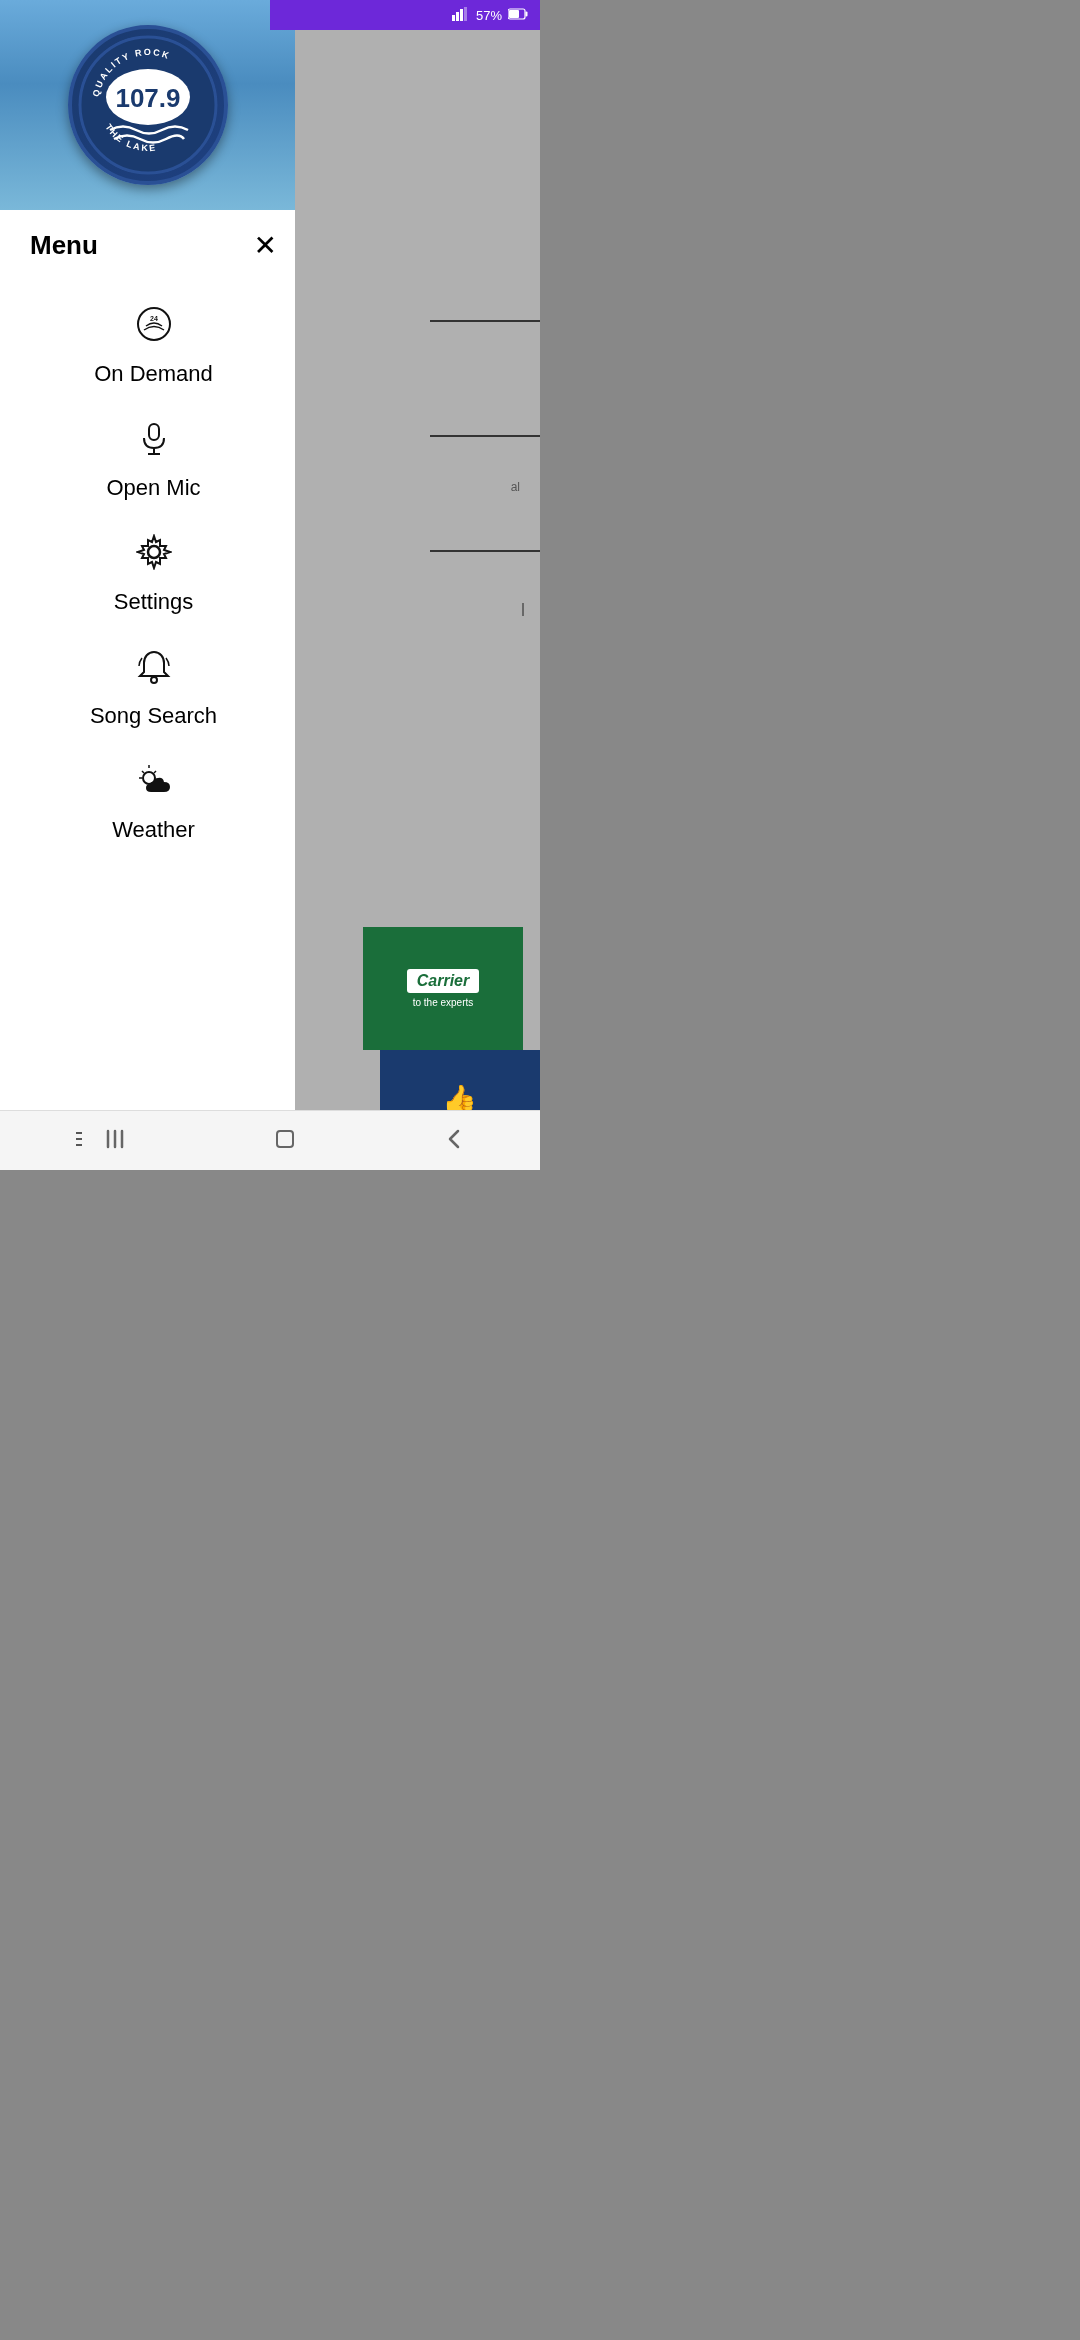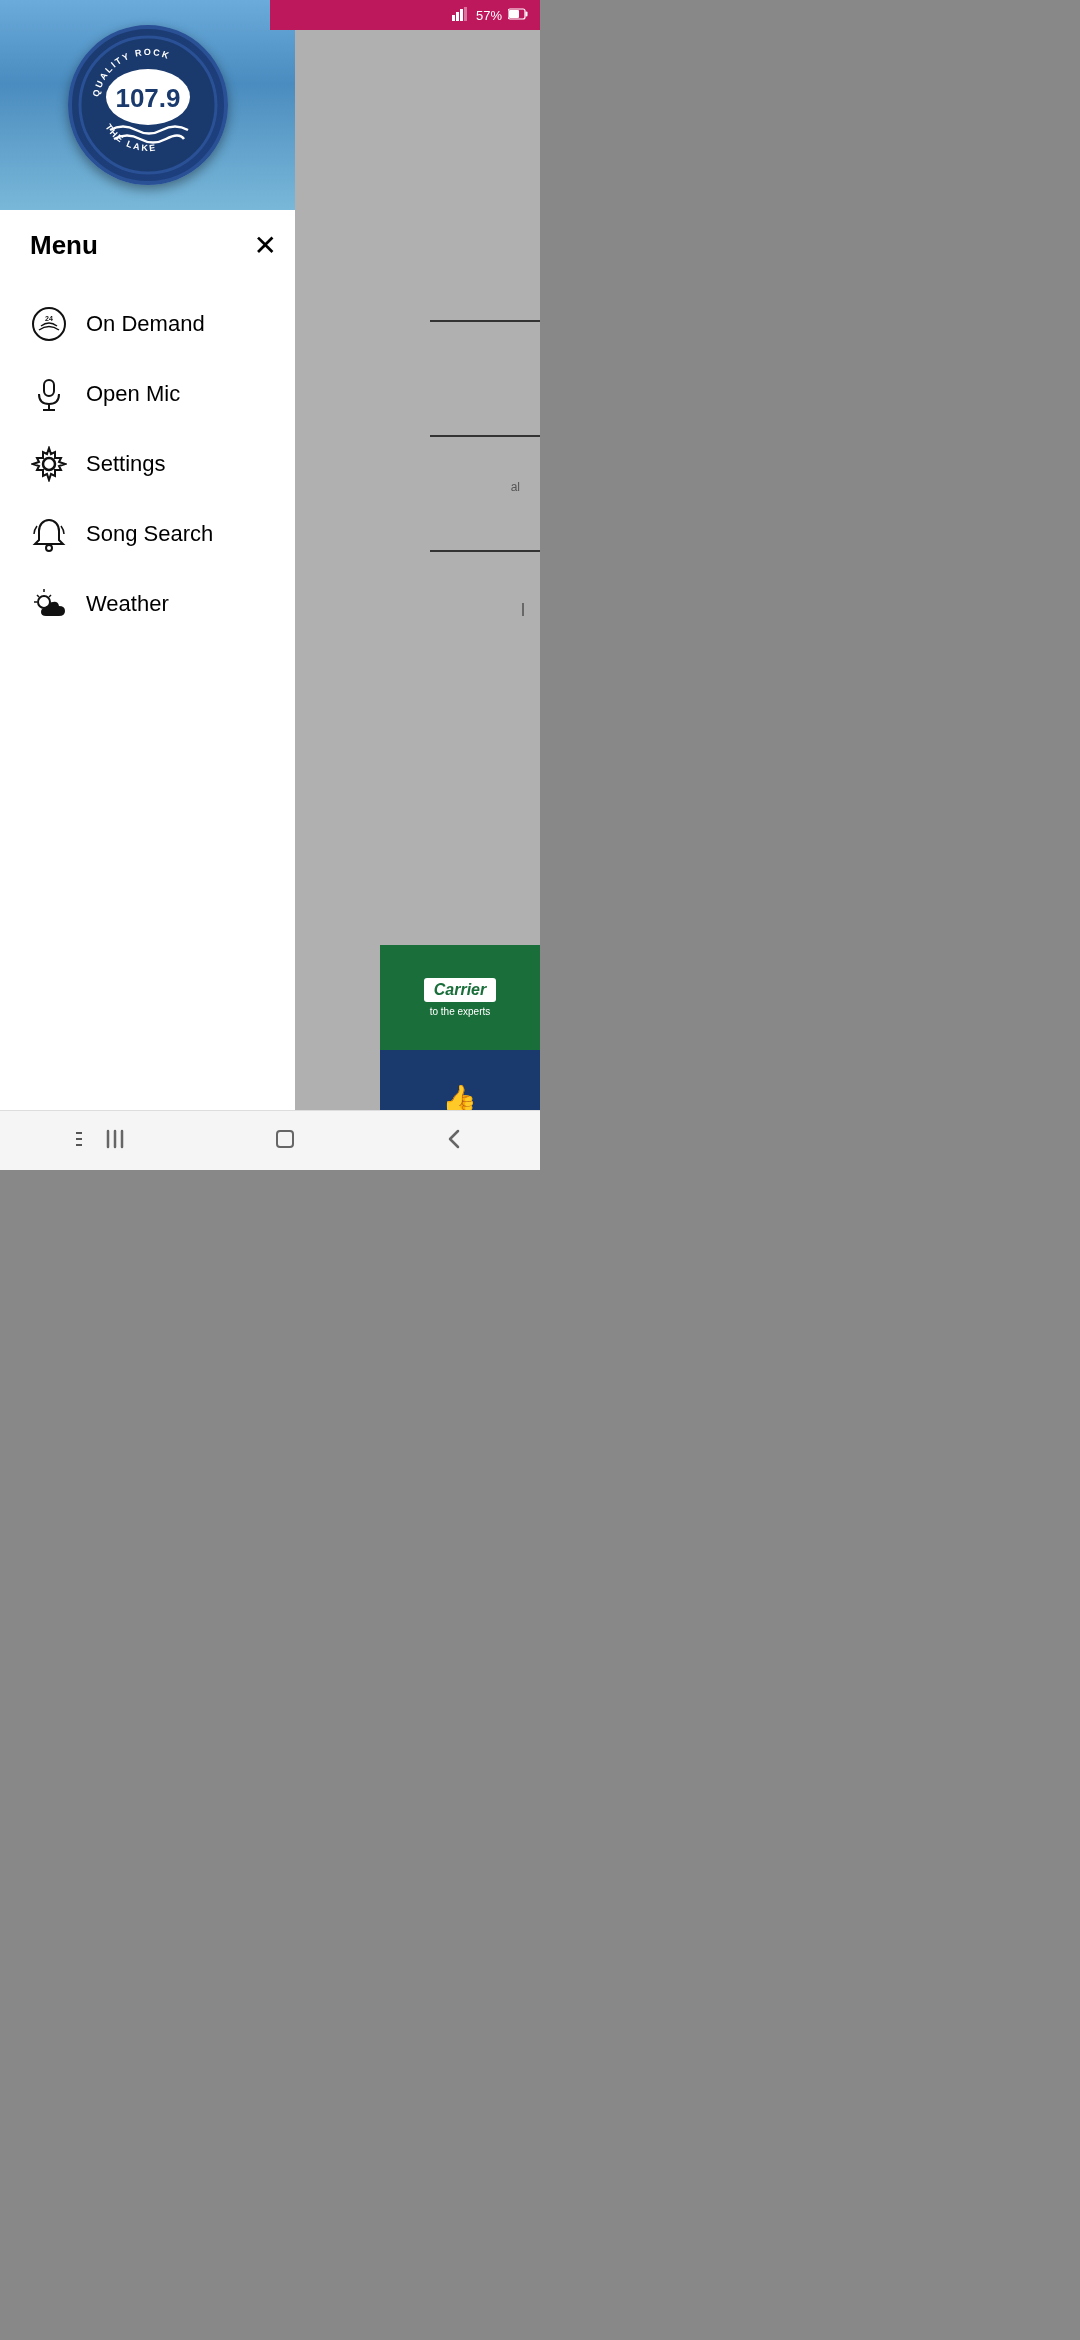--- a/index.html
+++ b/index.html
@@ -14,21 +14,21 @@
       overflow: hidden;
     }
 
     
     .status-bar {
       position: absolute;
       top: 0;
       right: 0;
       width: 270px;
       height: 30px;
-      background: #be185d;
+      background: #6d28d9;
       display: flex;
       align-items: center;
       justify-content: flex-end;
       padding-right: 12px;
       gap: 6px;
       z-index: 100;
     }
 
     .status-bar-text {
       color: #fff;
@@ -64,23 +64,23 @@
       right: 0;
       width: 110px;
       height: 2px;
       background: #333;
     }
 
     
     .carrier-ad {
       position: absolute;
       bottom: 120px;
-      right: 0;
+      right: 17px;
       width: 160px;
-      height: 105px;
+      height: 123px;
       background: #1a6e3a;
       display: flex;
       flex-direction: column;
       align-items: center;
       justify-content: center;
       z-index: 2;
     }
 
     .carrier-logo {
       color: #fff;
@@ -191,20 +191,21 @@
     }
 
     
     .menu-item {
       display: flex;
       align-items: center;
       gap: 18px;
       padding: 16px 0;
       cursor: pointer;
       border-bottom: none;
+      flex-direction: column;
     }
 
     .menu-item-icon {
       width: 38px;
       height: 38px;
       display: flex;
       align-items: center;
       justify-content: center;
       flex-shrink: 0;
     }

